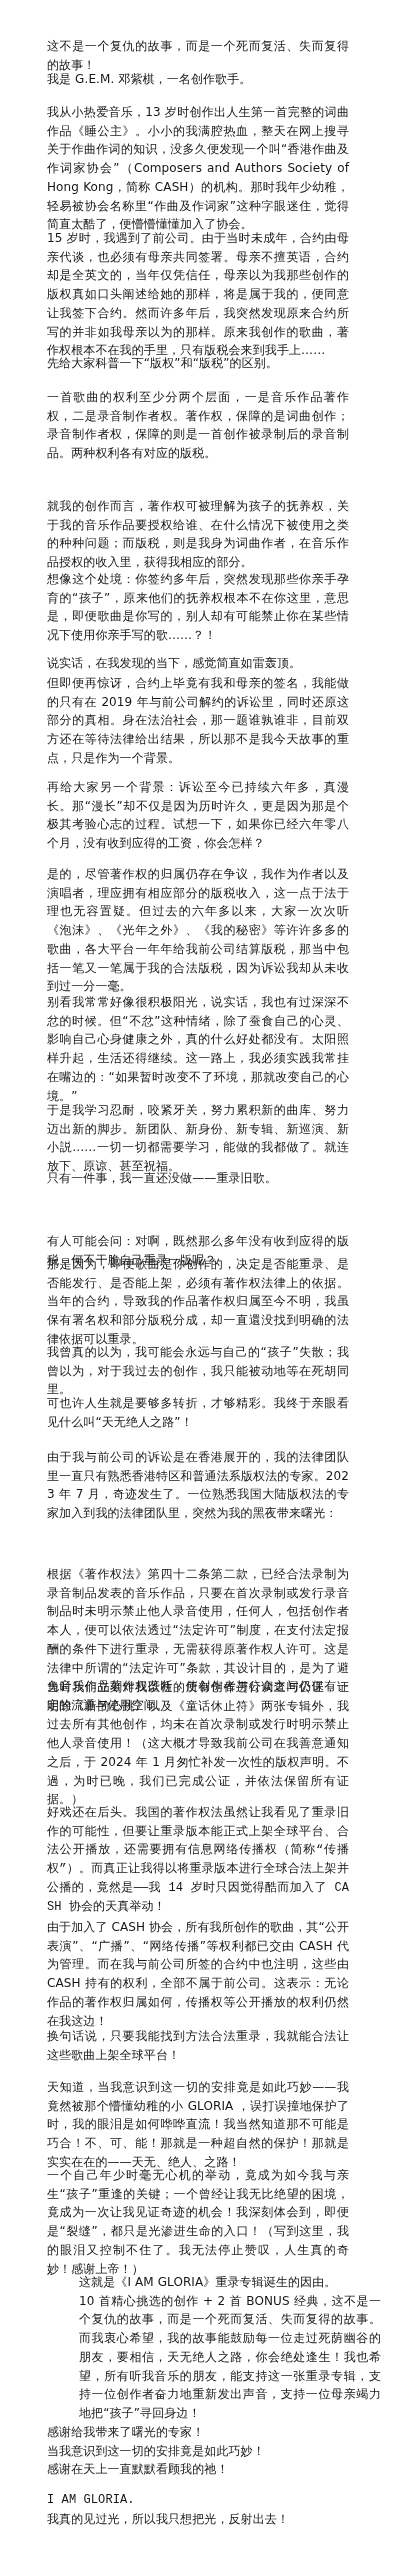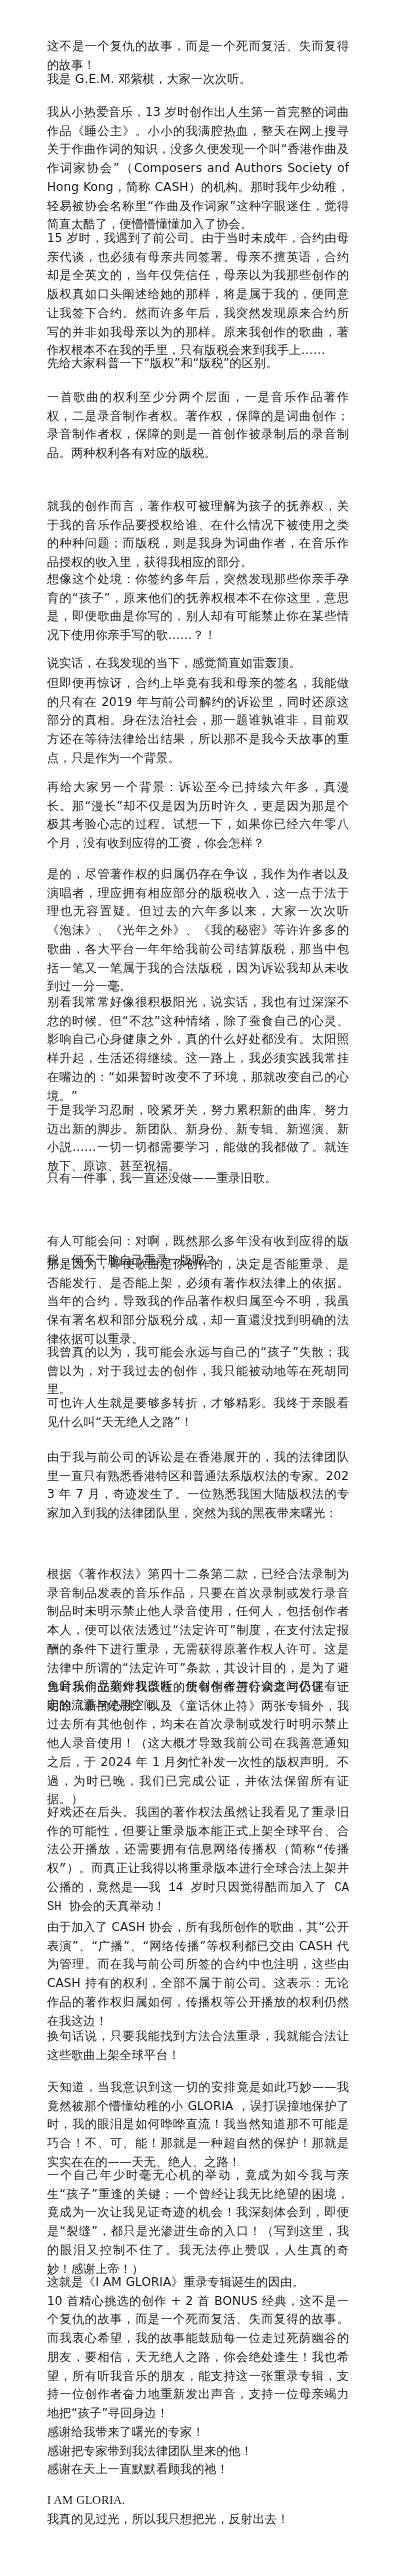--- a/index.html
+++ b/index.html
@@ -16,30 +16,30 @@
     font-family: "DejaVu Sans", "Liberation Sans", sans-serif;
     font-size: 12px;
     line-height: 18.7px;
     color: #161616;
     text-align: justify;
     text-justify: inter-character;
     word-break: break-all;
     letter-spacing: 0.1px;
   }
   .para .latin, .latin {
-    font-family: Liberation Serif, serif;
+    font-family: Liberation Mono, monospace;
   }
   .line { display: block; white-space: nowrap; text-align: left; }
 </style>
 </head>
 <body>
 
 <div class="doc">
   <p class="para" style="top: 37px;">这不是一个复仇的故事，而是一个死而复活、失而复得的故事！</p>
-  <p class="para" style="top: 70px;">我是 G.E.M. 邓紫棋，大家一次次听。</p>
+  <p class="para" style="top: 70px;">我是 G.E.M. 邓紫棋，一名创作歌手。</p>
   <p class="para" style="top: 103px;">我从小热爱音乐，13 岁时创作出人生第一首完整的词曲作品《睡公主》。小小的我满腔热血，整天在网上搜寻关于作曲作词的知识，没多久便发现一个叫“香港作曲及作词家协会”（Composers and Authors Society of Hong Kong，简称 CASH）的机构。那时我年少幼稚，轻易被协会名称里“作曲及作词家”这种字眼迷住，觉得简直太酷了，便懵懵懂懂加入了协会。</p>
   <p class="para" style="top: 229px;">15 岁时，我遇到了前公司。由于当时未成年，合约由母亲代谈，也必须有母亲共同签署。母亲不擅英语，合约却是全英文的，当年仅凭信任，母亲以为我那些创作的版权真如口头阐述给她的那样，将是属于我的，便同意让我签下合约。然而许多年后，我突然发现原来合约所写的并非如我母亲以为的那样。原来我创作的歌曲，著作权根本不在我的手里，只有版税会来到我手上……</p>
   <p class="para" style="top: 354px;">先给大家科普一下“版权”和“版税”的区别。</p>
   <p class="para" style="top: 388px;">一首歌曲的权利至少分两个层面，一是音乐作品著作权，二是录音制作者权。著作权，保障的是词曲创作；录音制作者权，保障的则是一首创作被录制后的录音制品。两种权利各有对应的版税。</p>
   <p class="para" style="top: 497px;">就我的创作而言，著作权可被理解为孩子的抚养权，关于我的音乐作品要授权给谁、在什么情况下被使用之类的种种问题；而版税，则是我身为词曲作者，在音乐作品授权的收入里，获得我相应的部分。</p>
   <p class="para" style="top: 570px;">想像这个处境：你签约多年后，突然发现那些你亲手孕育的“孩子”，原来他们的抚养权根本不在你这里，意思是，即便歌曲是你写的，别人却有可能禁止你在某些情况下使用你亲手写的歌……？！</p>
   <p class="para" style="top: 654px;">说实话，在我发现的当下，感觉简直如雷轰顶。</p>
   <p class="para" style="top: 674px;">但即便再惊讶，合约上毕竟有我和母亲的签名，我能做的只有在 2019 年与前公司解约的诉讼里，同时还原这部分的真相。身在法治社会，那一题谁孰谁非，目前双方还在等待法律给出结果，所以那不是我今天故事的重点，只是作为一个背景。</p>
   <p class="para" style="top: 778px;">再给大家另一个背景：诉讼至今已持续六年多，真漫长。那“漫长”却不仅是因为历时许久，更是因为那是个极其考验心志的过程。试想一下，如果你已经六年零八个月，没有收到应得的工资，你会怎样？</p>
   <p class="para" style="top: 865px;">是的，尽管著作权的归属仍存在争议，我作为作者以及演唱者，理应拥有相应部分的版税收入，这一点于法于理也无容置疑。但过去的六年多以来，大家一次次听《泡沫》、《光年之外》、《我的秘密》等许许多多的歌曲，各大平台一年年给我前公司结算版税，那当中包括一笔又一笔属于我的合法版税，因为诉讼我却从未收到过一分一毫。</p>
@@ -52,28 +52,28 @@
   <p class="para" style="top: 1394px;">可也许人生就是要够多转折，才够精彩。我终于亲眼看见什么叫“天无绝人之路”！</p>
   <p class="para" style="top: 1448px;">由于我与前公司的诉讼是在香港展开的，我的法律团队里一直只有熟悉香港特区和普通法系版权法的专家。2023 年 7 月，奇迹发生了。一位熟悉我国大陆版权法的专家加入到我的法律团队里，突然为我的黑夜带来曙光：</p>
   <p class="para" style="top: 1537px; margin-top: 28px;">根据《著作权法》第四十二条第二款，已经合法录制为录音制品发表的音乐作品，只要在首次录制或发行录音制品时未明示禁止他人录音使用，任何人，包括创作者本人，便可以依法透过“法定许可”制度，在支付法定报酬的条件下进行重录，无需获得原著作权人许可。这是法律中所谓的“法定许可”条款，其设计目的，是为了避免音乐作品著作权垄断，使创作者与公众之间仍保有一定的流通与使用空间。</p>
   <p class="para" style="top: 1678px;">当时我们立刻对我以往的所有创作进行调查与公证，证明除《新的心跳》以及《童话休止符》两张专辑外，我过去所有其他创作，均未在首次录制或发行时明示禁止他人录音使用！（这大概才导致我前公司在我善意通知之后，于 2024 年 1 月匆忙补发一次性的版权声明。不過，为时已晚，我们已完成公证，并依法保留所有证据。）</p>
   <p class="para" style="top: 1804px; font-family: Liberation Mono, monospace;">好戏还在后头。我国的著作权法虽然让我看见了重录旧作的可能性，但要让重录版本能正式上架全球平台、合法公开播放，还需要拥有信息网络传播权（简称“传播权”）。而真正让我得以将重录版本进行全球合法上架并公播的，竟然是——我 14 岁时只因觉得酷而加入了 CASH 协会的天真举动！</p>
   <p class="para" style="top: 1918px;">由于加入了 CASH 协会，所有我所创作的歌曲，其“公开表演”、“广播”、“网络传播”等权利都已交由 CASH 代为管理。而在我与前公司所签的合约中也注明，这些由 CASH 持有的权利，全部不属于前公司。这表示：无论作品的著作权归属如何，传播权等公开播放的权利仍然在我这边！</p>
   <p class="para" style="top: 2027px;">换句话说，只要我能找到方法合法重录，我就能合法让这些歌曲上架全球平台！</p>
   <p class="para" style="top: 2078px;">天知道，当我意识到这一切的安排竟是如此巧妙——我竟然被那个懵懂幼稚的小 GLORIA ，误打误撞地保护了时，我的眼泪是如何哗哗直流！我当然知道那不可能是巧合！不、可、能！那就是一种超自然的保护！那就是实实在在的——天无、绝人、之路！</p>
   <p class="para" style="top: 2166px;">一个自己年少时毫无心机的举动，竟成为如今我与亲生“孩子”重逢的关键；一个曾经让我无比绝望的困境，竟成为一次让我见证奇迹的机会！我深刻体会到，即便是“裂缝”，都只是光渗进生命的入口！（写到这里，我的眼泪又控制不住了。我无法停止赞叹，人生真的奇妙！感谢上帝！）</p>
 
-  <div class="para" style="top: 2273px;">
+  <div class="para" style="top: 2273px; margin-left: 32px;">
     <span class="line">这就是《I AM GLORIA》重录专辑诞生的因由。</span>
     <span style="display:block;">10 首精心挑选的创作 + 2 首 BONUS 经典，这不是一个复仇的故事，而是一个死而复活、失而复得的故事。而我衷心希望，我的故事能鼓励每一位走过死荫幽谷的朋友，要相信，天无绝人之路，你会绝处逢生！我也希望，所有听我音乐的朋友，能支持这一张重录专辑，支持一位创作者奋力地重新发出声音，支持一位母亲竭力地把“孩子”寻回身边！</span>
   </div>
 
   <div class="para" style="top: 2423px;">
     <span class="line">感谢给我带来了曙光的专家！</span>
-    <span class="line">感谢把专家带到我法律团队里来的他！</span>
+    <span class="line">当我意识到这一切的安排竟是如此巧妙！</span>
     <span class="line">感谢在天上一直默默看顾我的祂！</span>
   </div>
 
   <div class="para" style="top: 2491px;">
     <span class="line latin">I AM GLORIA.</span>
     <span class="line">我真的见过光，所以我只想把光，反射出去！</span>
   </div>
 </div>
 
 

